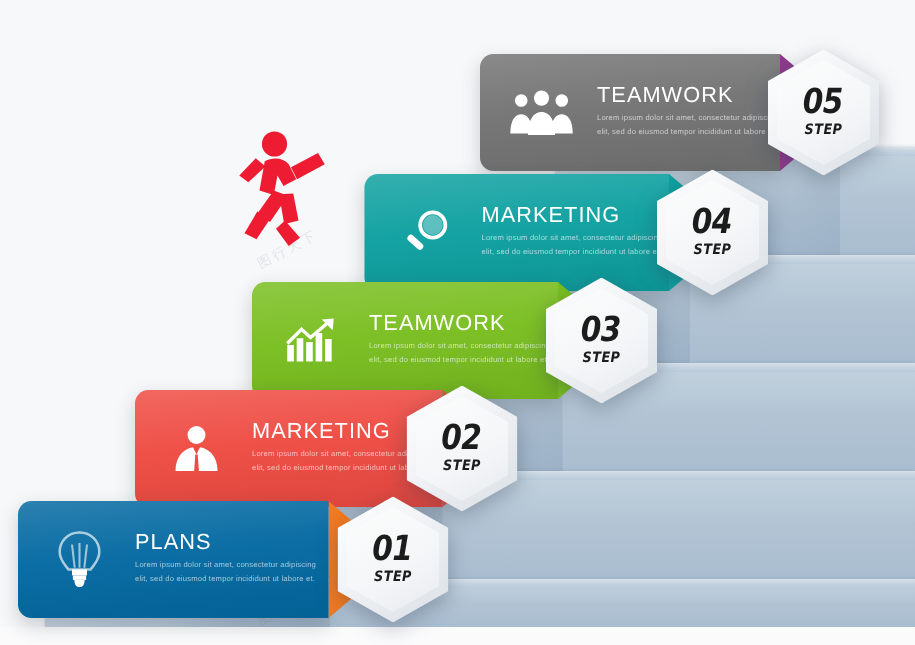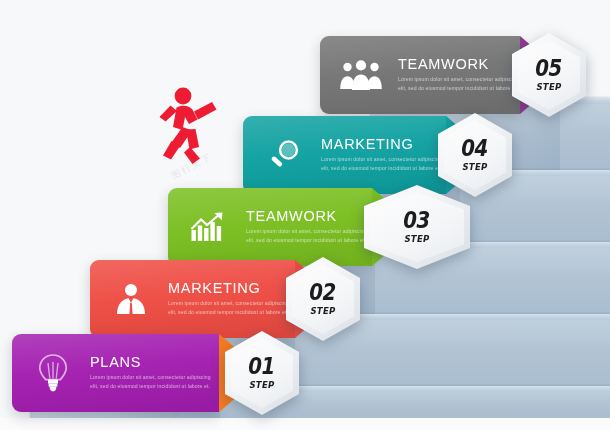--- a/index.html
+++ b/index.html
@@ -296,21 +296,21 @@
             <path d="M24.5 2 L32.5 1.4 L31.8 9.2 Z" fill="#ffffff"></path>
           </svg>
         </div>
         <div class="txt-box">
           <div class="step-title">TEAMWORK</div>
           <div class="step-desc">Lorem ipsum dolor sit amet, consectetur adipiscing elit, sed do eiusmod tempor incididunt ut labore et.</div>
         </div>
       </div>
     </div>
     <div class="bar-tip" style="left:204px; background:#79be1f;"></div>
-    <div class="hex" style="left:196px; top:-3px;padding-left:32px;">
+    <div class="hex" style="left:196px; top:-3px;">
       <div class="hex-outer"></div>
       <div class="hex-inner">
         <div class="hex-num">03</div>
         <div class="hex-step">STEP</div>
       </div>
     </div>
   </div>
 
   <div class="step-row" style="left:90px; top:260px; width:290px;">
     <div class="bar" style="width:205px; background:#ee4b42;">
@@ -324,31 +324,31 @@
             <path d="M16.2 21 L17.8 21 L18.6 32 L15.4 32 Z" fill="#ee4b42"></path>
           </svg>
         </div>
         <div class="txt-box">
           <div class="step-title">MARKETING</div>
           <div class="step-desc">Lorem ipsum dolor sit amet, consectetur adipiscing elit, sed do eiusmod tempor incididunt ut labore et.</div>
         </div>
       </div>
     </div>
     <div class="bar-tip" style="left:205px; background:#ee4b42;"></div>
-    <div class="hex" style="left:196px; top:-3px;">
+    <div class="hex" style="left:181px; top:-3px;">
       <div class="hex-outer"></div>
       <div class="hex-inner">
         <div class="hex-num">02</div>
         <div class="hex-step">STEP</div>
       </div>
     </div>
   </div>
 
   <div class="step-row" style="left:12px; top:334px; width:290px;">
-    <div class="bar" style="width:207px; background:#a21caf;">
+    <div class="bar" style="width:207px; background:#0369a1;">
       <div class="gloss"></div>
       <div class="bar-inner">
         <div class="icon-box">
           <svg width="32" height="40" viewBox="0 0 32 40">
             <path d="M16 2 C8.3 2 2.8 7.8 2.8 15 C2.8 20.4 6.4 23.6 8.6 26.6 L23.4 26.6 C25.6 23.6 29.2 20.4 29.2 15 C29.2 7.8 23.7 2 16 2 Z" fill="none" stroke="rgba(255,255,255,.65)" stroke-width="1.7"></path>
             <path d="M11 10 L12.8 25.5 M16 9 L16 25.5 M21 10 L19.2 25.5" stroke="rgba(255,255,255,.6)" stroke-width="1.4" fill="none"></path>
             <rect x="11" y="26.6" width="10" height="4" fill="#ffffff"></rect>
             <rect x="11.6" y="30.6" width="8.8" height="3" fill="#ffffff"></rect>
             <path d="M12.6 33.6 L19.4 33.6 C19.4 37 17.9 38.4 16 38.4 C14.1 38.4 12.6 37 12.6 33.6 Z" fill="#ffffff"></path>
           </svg>

